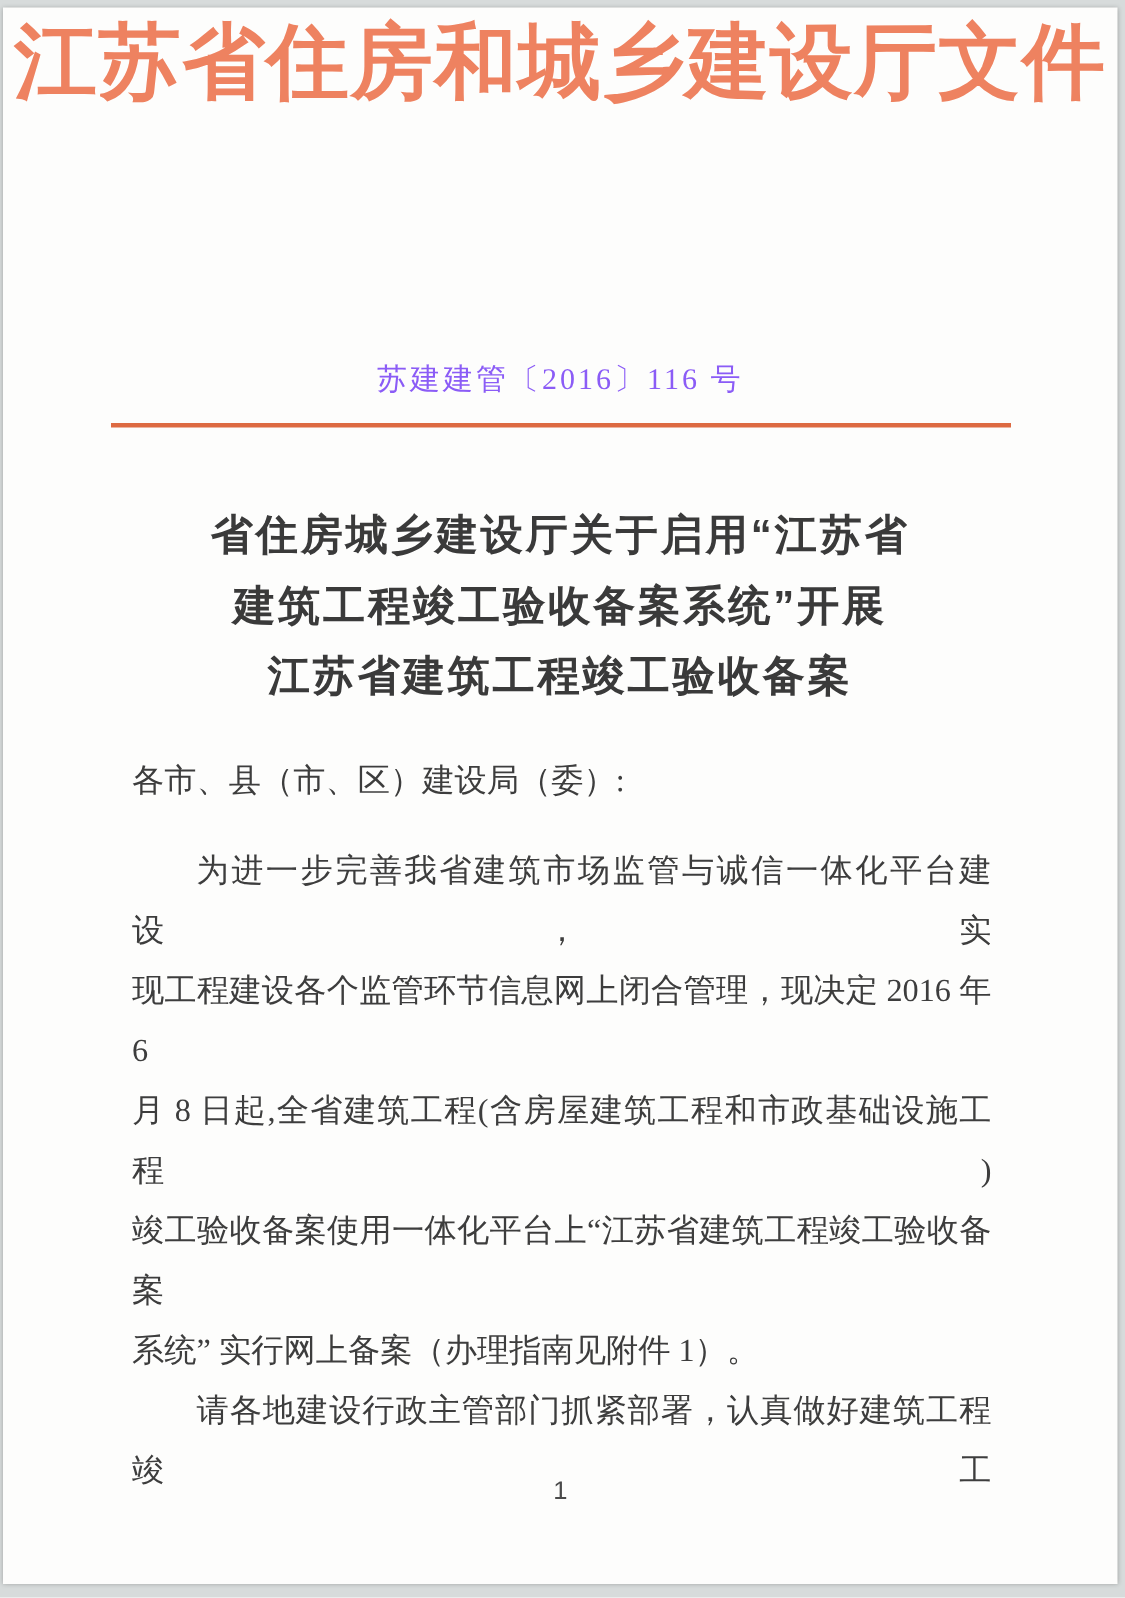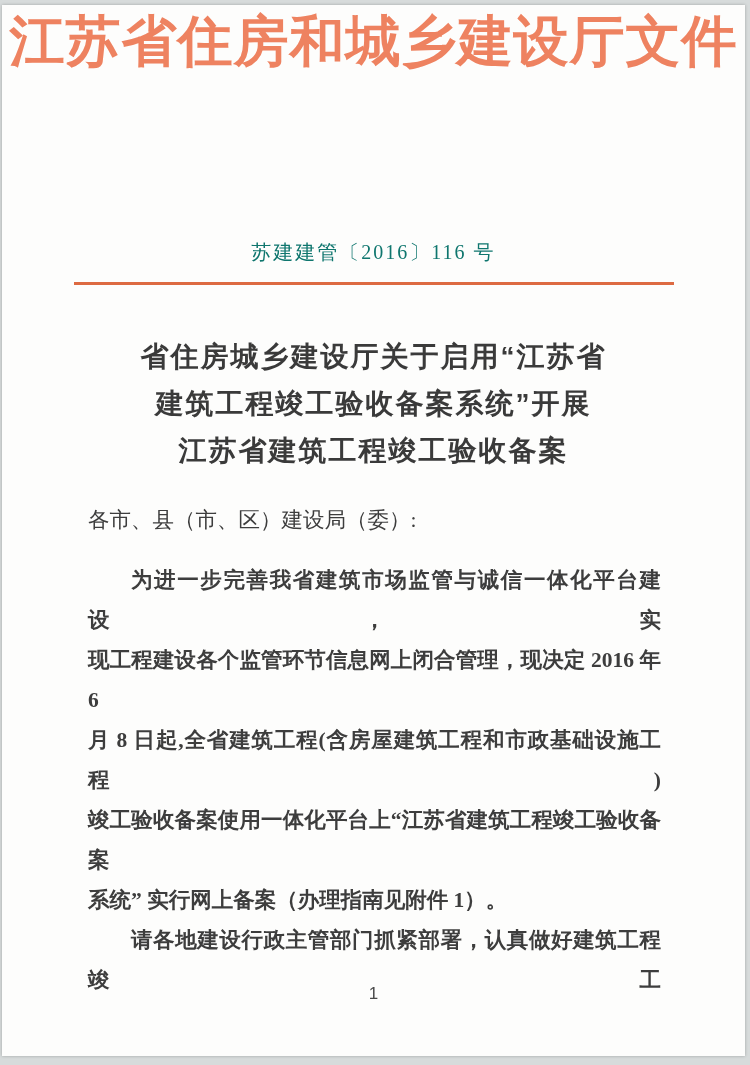--- a/index.html
+++ b/index.html
@@ -24,21 +24,21 @@
     letter-spacing: 1px;
     color: #ee8260;
     font-family: "Liberation Serif", "DejaVu Serif", serif;
     white-space: nowrap;
   }
   .doc-number {
     margin-top: 160px;
     text-align: center;
     font-size: 20px;
     letter-spacing: 2px;
-    color: #0f766e;
+    color: #8b5cf6;
   }
   .red-rule {
     margin: 16px auto 0 auto;
     width: 600px;
     height: 3px;
     background: #dd6a42;
   }
   .doc-title {
     margin-top: 48px;
     text-align: center;
@@ -49,21 +49,21 @@
     letter-spacing: 2px;
     font-family: "Liberation Sans", "DejaVu Sans", sans-serif;
   }
   .body-text {
     margin: 26px 84px 0 86px;
     font-size: 21.5px;
     color: #3d3d3d;
     line-height: 40px;
   }
   .salutation { margin-bottom: 20px; }
-  .para { margin-top: 0; font-weight: bold; }
+  .para { margin-top: 0; }
   .line { width: 100%; }
   .line.fill {
     text-align: justify;
     text-align-last: justify;
   }
   .line.indent { text-indent: 2em; }
   .page-number {
     position: absolute;
     bottom: 52px;
     left: 0; right: 0;

